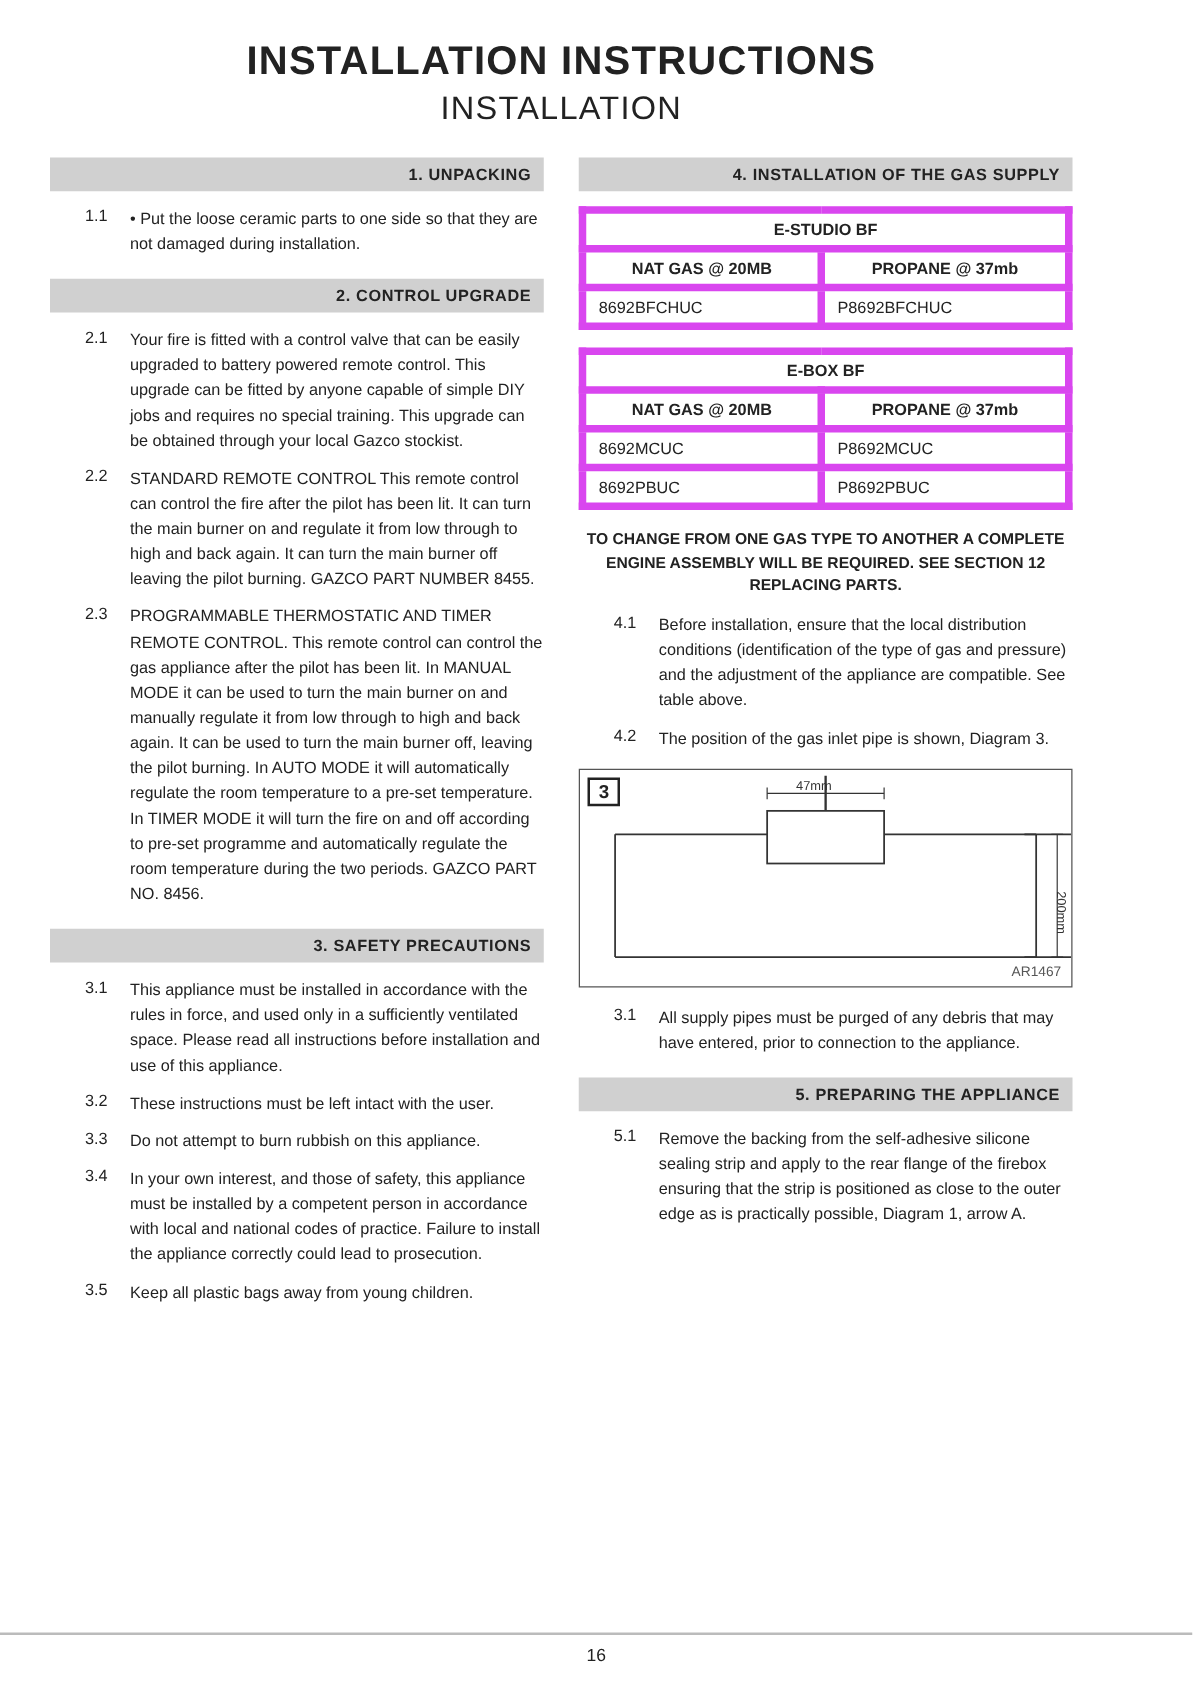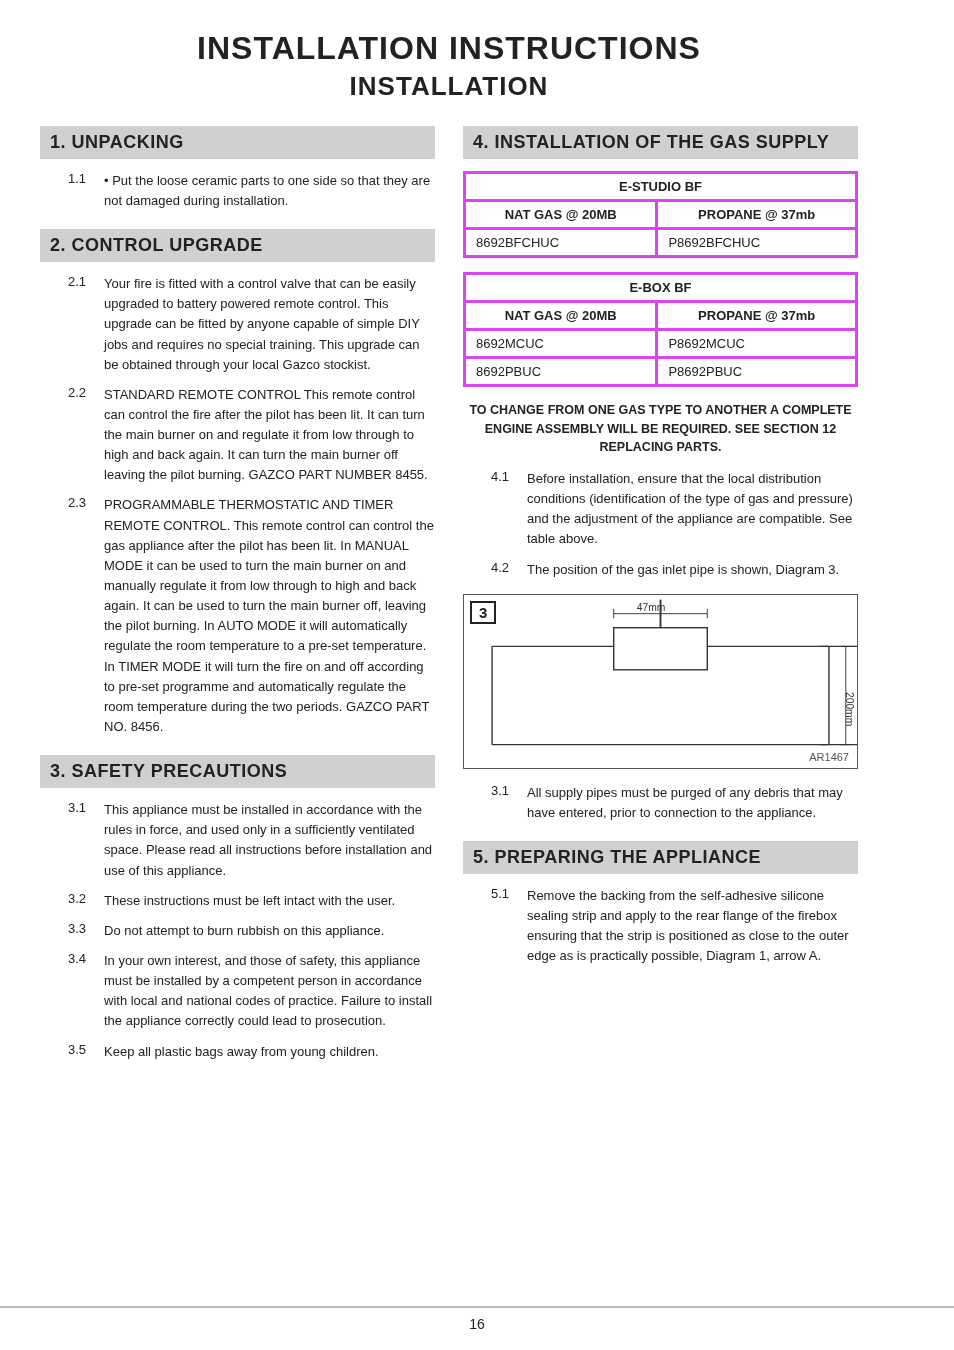--- a/index.html
+++ b/index.html
@@ -22,42 +22,42 @@
       text-align: center;
       font-size: 32px;
       font-weight: 900;
       letter-spacing: 1px;
       margin-bottom: 4px;
       line-height: 1.15;
     }
     .sub-title {
       text-align: center;
       font-size: 26px;
-      font-weight: 700;
+      font-weight: 400;
       letter-spacing: 1px;
       margin-bottom: 24px;
     }
     .two-col {
       display: flex;
       gap: 28px;
       align-items: flex-start;
     }
     .left-col {
       flex: 1 1 0;
       min-width: 0;
     }
     .right-col {
       flex: 1 1 0;
       min-width: 0;
     }
     .section-header {
       background: #d0d0d0;
-      text-align: left;
+      text-align: right;
       font-weight: 700;
-      font-size: 18px;
+      font-size: 13px;
       padding: 6px 10px;
       margin-bottom: 12px;
       letter-spacing: 0.5px;
     }
     .section-block {
       margin-bottom: 18px;
     }
     .item-row {
       display: flex;
       align-items: flex-start;
@@ -82,21 +82,21 @@
     .item-text p:last-child { margin-bottom: 0; }
 
     
     .gas-table {
       width: 100%;
       border-collapse: collapse;
       margin-bottom: 14px;
       font-size: 13px;
     }
     .gas-table th, .gas-table td {
-      border: 3px solid #d946ef;
+      border: 6px solid #d946ef;
       padding: 5px 10px;
     }
     .gas-table thead tr th {
       text-align: center;
       font-weight: 700;
       background: #fff;
     }
     .gas-table tbody tr td {
       background: #fff;
     }

